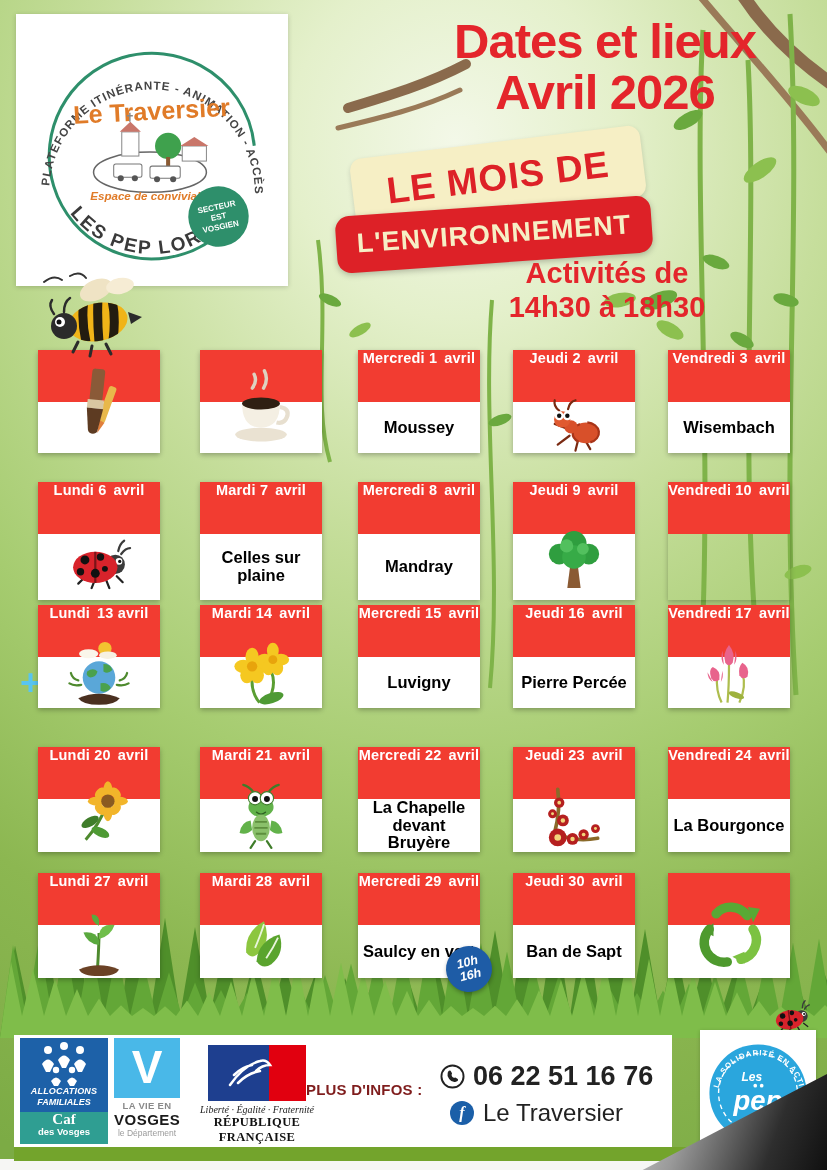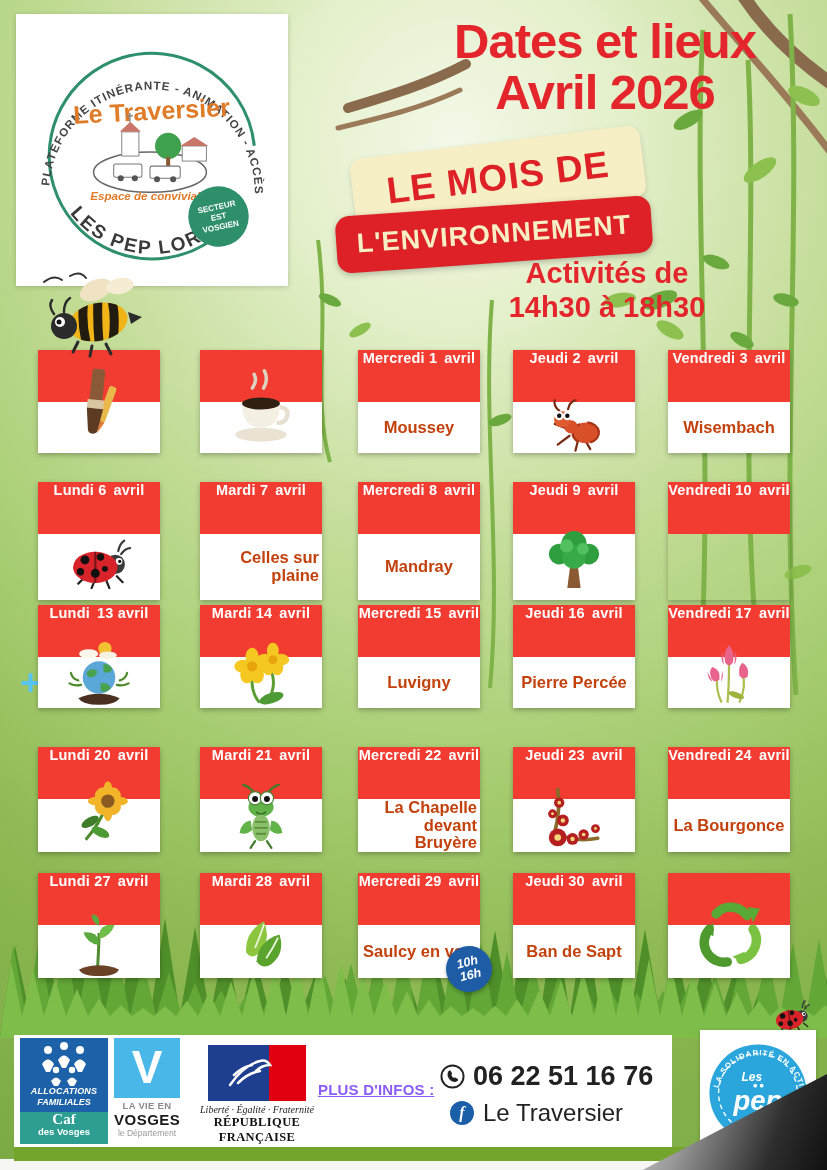--- a/index.html
+++ b/index.html
@@ -37,21 +37,21 @@
   .cal-row[data-row="4"]{top:873px;height:105px;}
   .card{position:absolute;top:0;width:122px;height:100%;box-shadow:0 2px 5px rgba(0,0,0,.28);overflow:visible;}
   .card:nth-child(1){left:38px;}
   .card:nth-child(2){left:200px;}
   .card:nth-child(3){left:358px;}
   .card:nth-child(4){left:513px;}
   .card:nth-child(5){left:668px;}
   .card-head{height:52px;background:#f23c31;color:#fff;text-align:center;font-size:14.5px;font-weight:bold;
     display:flex;flex-direction:row;justify-content:center;gap:7px;letter-spacing:.2px;}
   .card-body{position:relative;height:calc(100% - 52px);background:#fff;display:flex;align-items:center;justify-content:center;
-    text-align:right;font-weight:bold;font-size:16.5px;line-height:1.08;color:#c2410c;padding:1px 3px;box-sizing:border-box;}
+    text-align:center;font-weight:bold;font-size:16.5px;line-height:1.08;color:#000000;padding:1px 3px;box-sizing:border-box;}
   .icon{width:80px;height:74px;margin-top:-20px;flex:none;}
   .full-icon{position:absolute;left:50%;top:55%;transform:translate(-50%,-50%);width:94px;height:86px;margin:0;}
   .time-badge{position:absolute;right:-12px;bottom:-14px;width:46px;height:46px;border-radius:50%;background:#1e5ca6;color:#fff;
     display:flex;flex-direction:column;align-items:center;justify-content:center;font-size:12.5px;font-weight:bold;
     font-style:italic;transform:rotate(-14deg);line-height:1.05;z-index:4;box-shadow:0 2px 4px rgba(0,0,0,.3);}
   .mini-ladybug{position:absolute;left:766px;top:990px;width:50px;height:46px;z-index:3;transform:rotate(-8deg);}
   
   .footer-band{position:absolute;left:14px;top:1035px;width:658px;height:112px;background:#fff;z-index:4;}
   .caf{position:absolute;left:6px;top:3px;width:88px;height:106px;border-radius:9px;}
   .caf-top{height:74px;background:#1d61a8;position:relative;text-align:center;color:#fff;}
@@ -64,21 +64,21 @@
   .vosges{position:absolute;left:100px;top:3px;width:66px;height:106px;background:#fff;text-align:center;}
   .vosges-top{height:60px;background:#49b8e8;color:#fff;font-size:46px;font-weight:bold;line-height:58px;}
   .vosges-mid{font-size:9.5px;color:#8a8a8a;margin-top:2px;font-weight:bold;letter-spacing:.3px;}
   .vosges-name{font-size:15px;font-weight:bold;color:#1a1a1a;letter-spacing:.5px;}
   .vosges-dept{font-size:8.5px;color:#9a9a9a;}
   .rf{position:absolute;left:172px;top:10px;width:142px;height:92px;background:#fff;text-align:center;}
   .rf-flag{width:98px;height:56px;margin:0 auto;background:linear-gradient(90deg,#1e3f8f 0 62%,#e1000f 62% 100%);position:relative;}
   .rf-marianne{position:absolute;left:16px;top:8px;width:56px;height:40px;}
   .rf-motto{font-family:"Liberation Serif",serif;font-style:italic;font-size:10px;color:#222;margin-top:3px;}
   .rf-name{font-family:"Liberation Serif",serif;font-size:12.5px;font-weight:bold;color:#111;letter-spacing:.4px;}
-  .infos-label{position:absolute;left:304px;top:46px;color:#8b5cf6;font-weight:bold;font-size:15px;letter-spacing:.2px;text-decoration:underline;}
+  .infos-label{position:absolute;left:292px;top:46px;color:#7f1d1d;font-weight:bold;font-size:15px;letter-spacing:.2px;}
   .phone-row{position:absolute;left:426px;top:26px;display:flex;align-items:center;gap:8px;font-size:27px;font-weight:bold;color:#222;}
   .phone-icon{width:25px;height:25px;}
   .fb-row{position:absolute;left:436px;top:64px;display:flex;align-items:center;gap:9px;font-size:24px;color:#222;}
   .fb-icon{width:24px;height:24px;border-radius:50%;background:#1b5fa8;color:#fff;display:flex;align-items:center;justify-content:center;font-weight:bold;font-size:16px;font-family:"Liberation Serif",serif;font-style:italic;}
   .pep-box{position:absolute;left:700px;top:1030px;width:116px;height:126px;background:#fff;z-index:4;display:flex;align-items:center;justify-content:center;box-shadow:0 1px 4px rgba(0,0,0,.2);}
   .pep-svg{width:110px;height:110px;}
   .footer-strip{position:absolute;left:14px;top:1147px;width:760px;height:14px;background:#73a42c;z-index:4;}
   .bottom-white{position:absolute;left:0;top:1159px;width:827px;height:11px;background:#f6f6f4;z-index:3;}
   .curl{position:absolute;right:0;bottom:0;width:192px;height:98px;z-index:5;
     background:linear-gradient(110deg,#cfcfcf 0%,#9a9a9a 30%,#2e2e2e 72%,#101010 100%);

